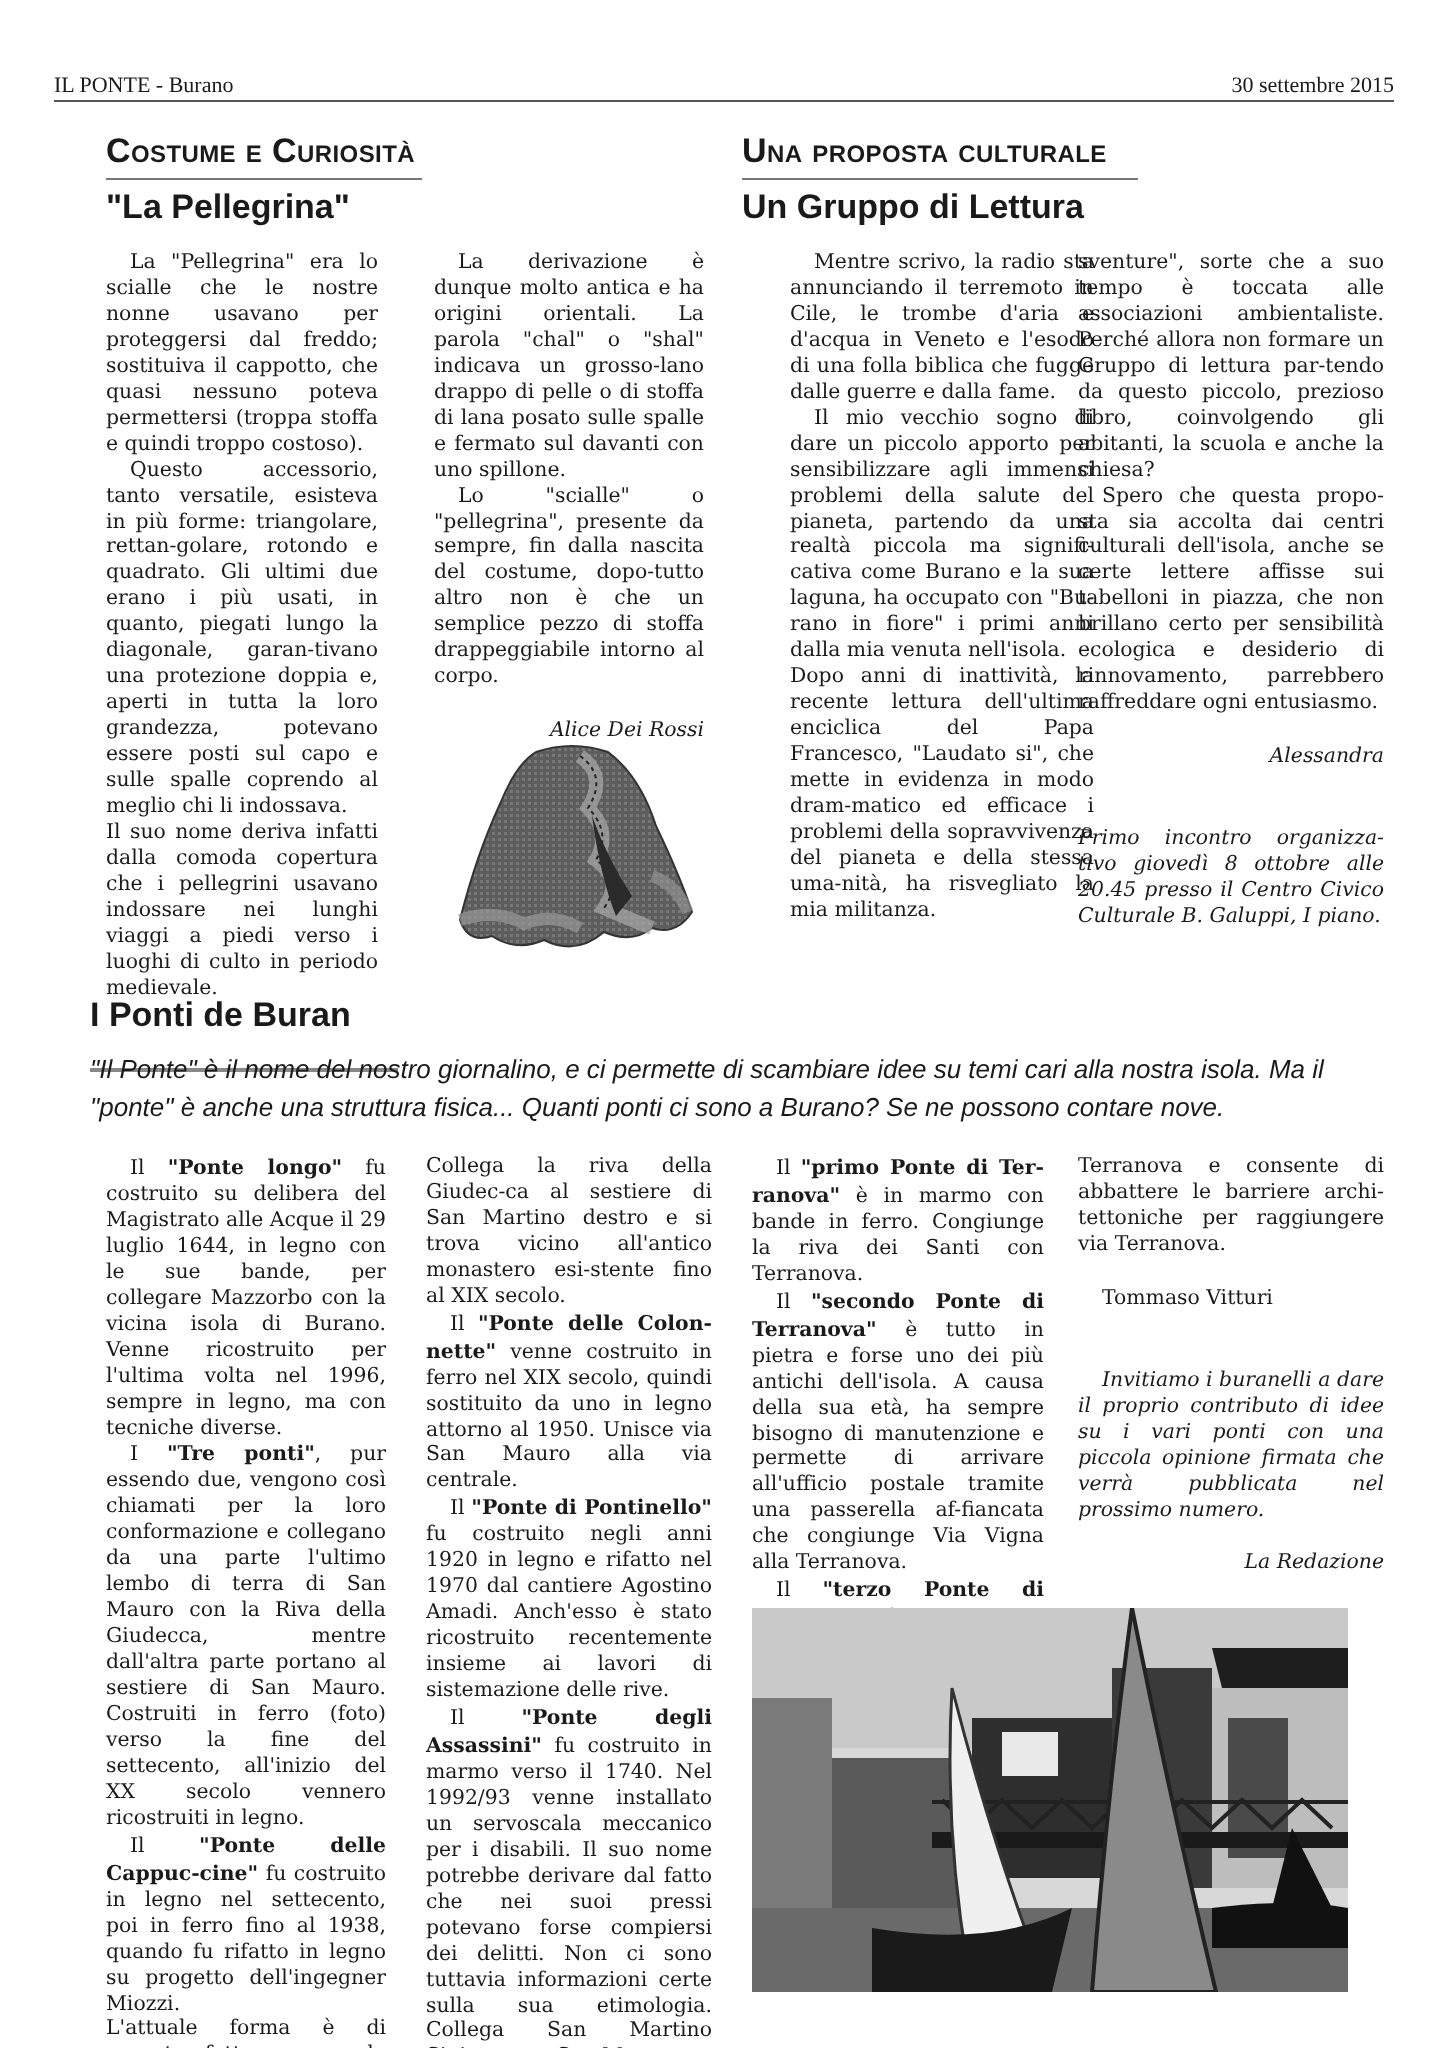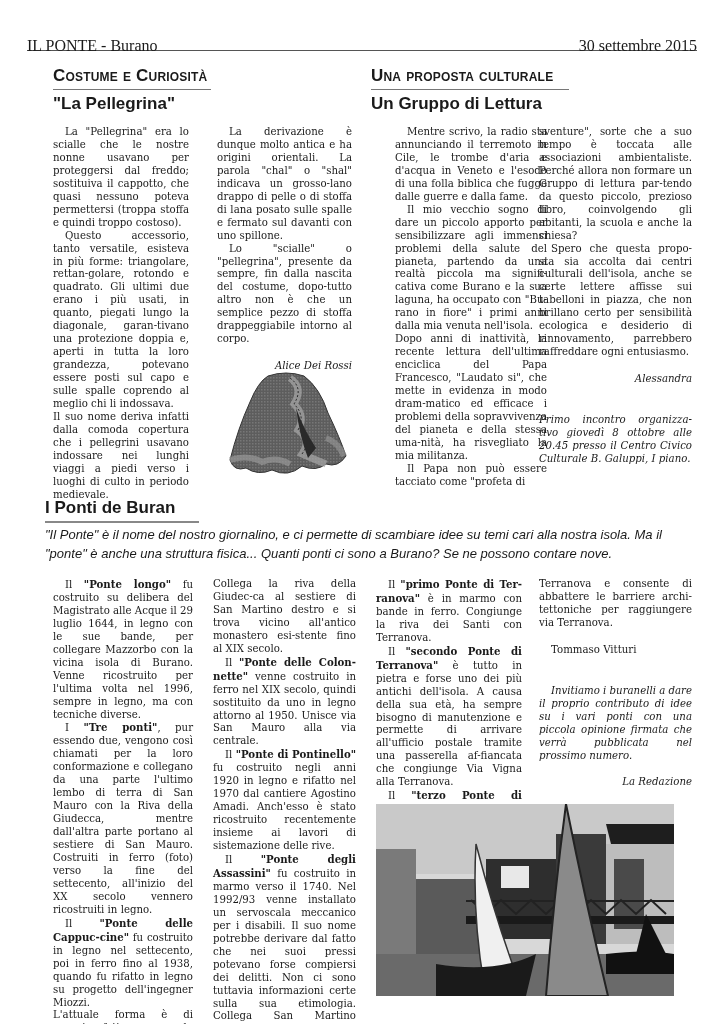--- a/index.html
+++ b/index.html
@@ -1,20 +1,20 @@
 <!DOCTYPE html>
 <html><head>
 <meta charset="utf-8">
 <style>
   html, body { margin:0; padding:0; background:#ffffff; }
   body { width:724px; height:1024px; position:relative; overflow:hidden;
          font-family:"DejaVu Serif", serif; color:#1a1a1a; }
   .abs { position:absolute; }
   .runhead { top:37px; left:27px; width:670px; height:13px; border-bottom:1.5px solid #555;
-             font-family:"Liberation Serif", serif; font-size:16px; display:flex; justify-content:space-between; }
+             font-family:"Liberation Serif", serif; font-size:11px; display:flex; justify-content:space-between; }
   .kicker { font-family:"Liberation Sans", sans-serif; font-weight:bold; font-size:17px; letter-spacing:0.2px;
             border-bottom:1.5px solid #777; padding-bottom:3px; }
   .kicker .sc { font-variant:small-caps; }
   .headline { font-family:"Liberation Sans", sans-serif; font-weight:bold; font-size:17px; }
   .col { font-size:10.2px; line-height:12.95px; text-align:justify; hyphens:manual; }
   .col p { margin:0; text-indent:12px; }
   .col p.noind { text-indent:0; }
   .col b { font-weight:bold; }
   .sig { text-align:right; font-style:italic; }
   .sig-up { }
@@ -66,31 +66,30 @@
 
 <div class="abs kicker" style="top:66px;left:371px;width:198px;">
   <span class="sc">Una proposta culturale</span>
 </div>
 <div class="abs headline" style="top:94px;left:371px;">Un Gruppo di Lettura</div>
 
 <div class="abs col" style="top:126px;left:395px;width:152px;">
   <p>Mentre scrivo, la radio sta annunciando il terremoto in Cile, le trombe d'aria e d'acqua in Veneto e l'esodo di una folla biblica che fugge dalle guerre e dalla fame.</p>
   <p>Il mio vecchio sogno di dare un piccolo apporto per sensibilizzare agli immensi problemi della salute del pianeta, partendo da una realtà piccola ma signifi-cativa come Burano e la sua laguna, ha occupato con "Bu-rano in fiore" i primi anni dalla mia venuta nell'isola.</p>
   <p class="noind">Dopo anni di inattività, la recente lettura dell'ultima enciclica del Papa Francesco, "Laudato si", che mette in evidenza in modo dram-matico ed efficace i problemi della sopravvivenza del pianeta e della stessa uma-nità, ha risvegliato la mia militanza.</p>
-  <p>Il Papa non può essere tacciato come "profeta di</p>
 </div>
 
 <div class="abs col" style="top:126px;left:539px;width:153px;">
   <p class="noind">sventure", sorte che a suo tempo è toccata alle associazioni ambientaliste. Perché allora non formare un Gruppo di lettura par-tendo da questo piccolo, prezioso libro, coinvolgendo gli abitanti, la scuola e anche la chiesa?</p>
   <p>Spero che questa propo-sta sia accolta dai centri culturali dell'isola, anche se certe lettere affisse sui tabelloni in piazza, che non brillano certo per sensibilità ecologica e desiderio di rinnovamento, parrebbero raffreddare ogni entusiasmo.</p>
   <p class="sig" style="margin-top:14px;">Alessandra</p>
   <p class="noind it" style="margin-top:28px;">Primo incontro organizza-tivo giovedì 8 ottobre alle 20.45 presso il Centro Civico Culturale B. Galuppi, I piano.</p>
 </div>
 
-<div class="abs headline" style="top:498px;left:45px;width:154px;border-bottom:2px solid #888;padding-bottom:3px;">I Ponti de Buran</div>
+<div class="abs headline" style="top:498px;left:45px;width:154px;border-bottom:2px solid #888;padding-bottom:16px;">I Ponti de Buran</div>
 <div class="abs lede" style="top:525px;left:45px;width:660px;">"Il Ponte" è il nome del nostro giornalino, e ci permette di scambiare idee su temi cari alla nostra isola. Ma il "ponte" è anche una struttura fisica... Quanti ponti ci sono a Burano? Se ne possono contare nove.</div>
 
 <div class="abs col" style="top:578px;left:53px;width:140px;">
   <p><span>Il </span><b>"Ponte longo"</b><span> fu costruito su delibera del Magistrato alle Acque il 29 luglio 1644, in legno con le sue bande, per collegare Mazzorbo con la vicina isola di Burano. Venne ricostruito per l'ultima volta nel 1996, sempre in legno, ma con tecniche diverse.</span></p>
   <p><span>I </span><b>"Tre ponti"</b><span>, pur essendo due, vengono così chiamati per la loro conformazione e collegano da una parte l'ultimo lembo di terra di San Mauro con la Riva della Giudecca, mentre dall'altra parte portano al sestiere di San Mauro. Costruiti in ferro (foto) verso la fine del settecento, all'inizio del XX secolo vennero ricostruiti in legno.</span></p>
   <p><span>Il </span><b>"Ponte delle Cappuc-cine"</b><span> fu costruito in legno nel settecento, poi in ferro fino al 1938, quando fu rifatto in legno su progetto dell'ingegner Miozzi.</span></p>
   <p class="noind">L'attuale forma è di recente fattura, essendo stato rico-struito circa dieci anni fa.</p>
 </div>
 
 <div class="abs col" style="top:578px;left:213px;width:143px;">

